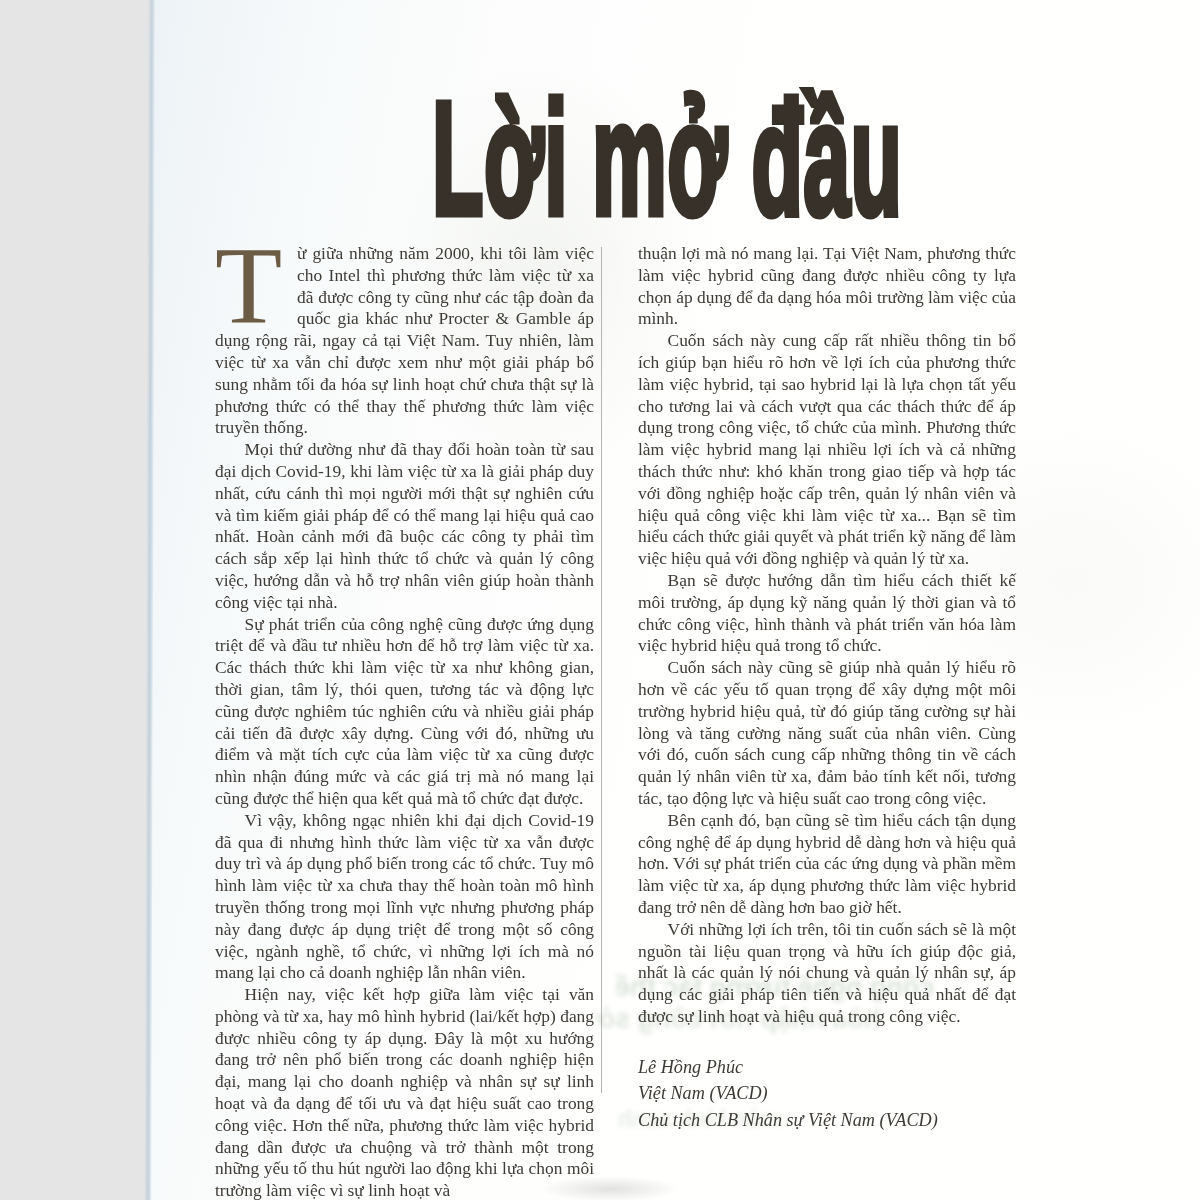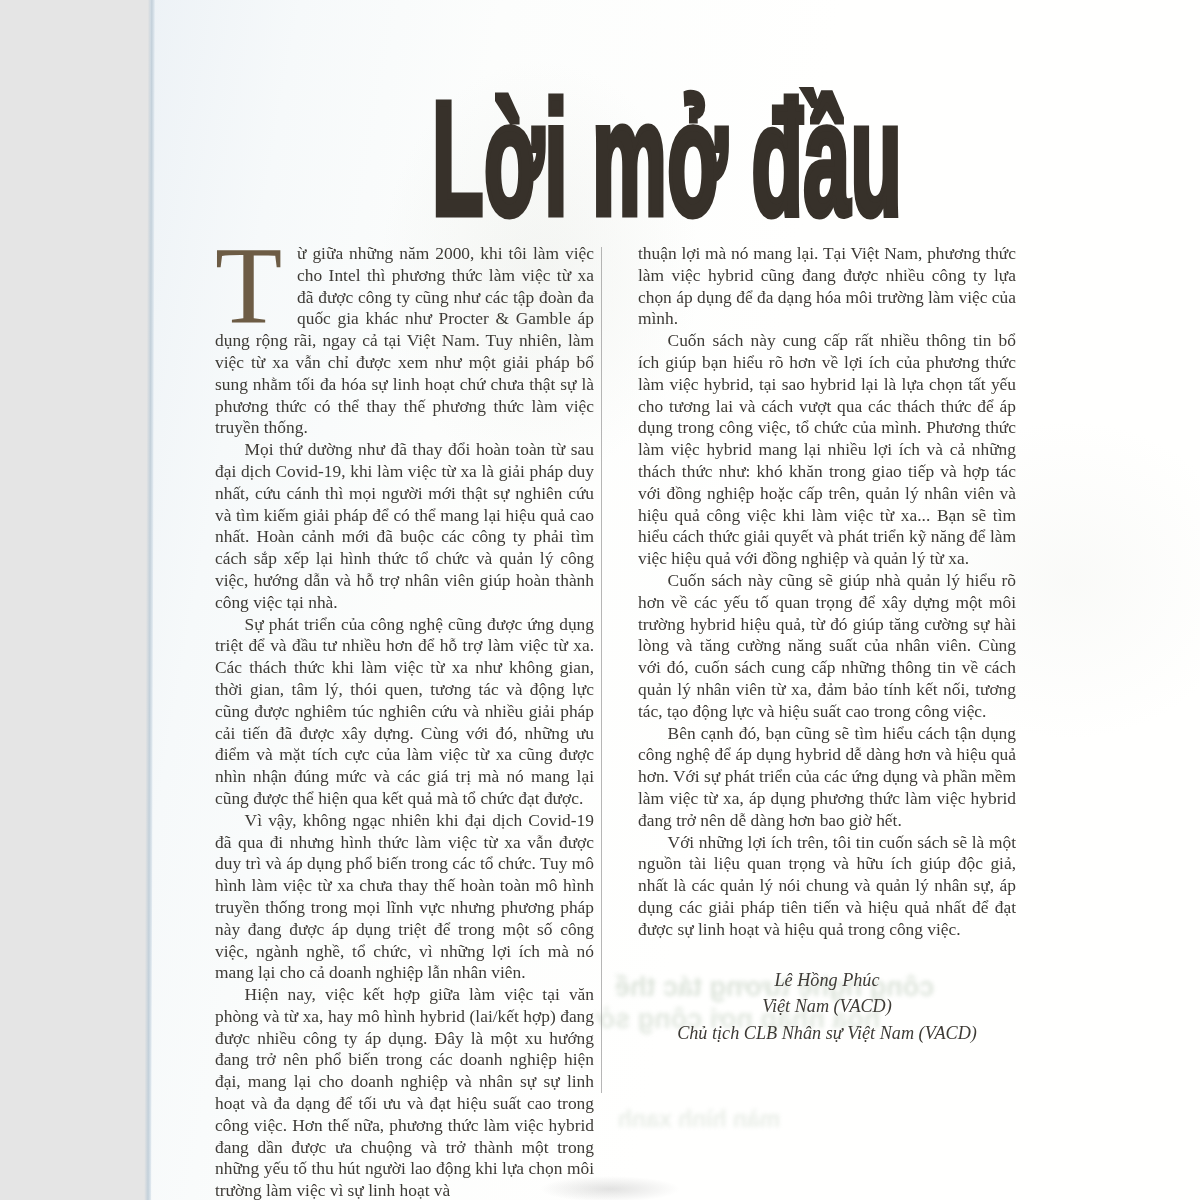--- a/index.html
+++ b/index.html
@@ -30,21 +30,21 @@
   .col p.indent { text-indent:1.7em; }
 
   .dropcap-box { float:left; width:82px; height:87px; }
   .dropcap { font-size:110px; line-height:80px; display:block; padding-top:3px;
              color:#6d5c45; font-family:"Liberation Serif","DejaVu Serif",serif; }
 
   .divider { position:absolute; left:601px; top:247px; width:1px; height:846px;
              background:#8f8f8f; opacity:.65; }
 
   
-  .signature { margin-top:26px; text-align:center; font-style:italic;
+  .signature { margin-top:26px; text-align:left; font-style:italic;
                font-size:18.2px; line-height:26.5px; color:#3e3b36; }
 
   
   .ghost { position:absolute; font-family:"Liberation Sans","DejaVu Sans",sans-serif;
            font-weight:bold; color:#b7c6b4; transform:scaleX(-1); white-space:nowrap;
            filter:blur(2px); pointer-events:none; }
   .ghost-1 { left:615px; top:972px;  font-size:27px; opacity:.48; }
   .ghost-2 { left:596px; top:1004px; font-size:27px; opacity:.42; }
   .ghost-3 { left:618px; top:1106px; font-size:23px; opacity:.30; }
 
@@ -87,20 +87,21 @@
     </p>
     <p class="indent">Mọi thứ dường như đã thay đổi hoàn toàn từ sau đại dịch Covid-19, khi làm việc từ xa là giải pháp duy nhất, cứu cánh thì mọi người mới thật sự nghiên cứu và tìm kiếm giải pháp để có thể mang lại hiệu quả cao nhất. Hoàn cảnh mới đã buộc các công ty phải tìm cách sắp xếp lại hình thức tổ chức và quản lý công việc, hướng dẫn và hỗ trợ nhân viên giúp hoàn thành công việc tại nhà.</p>
     <p class="indent">Sự phát triển của công nghệ cũng được ứng dụng triệt để và đầu tư nhiều hơn để hỗ trợ làm việc từ xa. Các thách thức khi làm việc từ xa như không gian, thời gian, tâm lý, thói quen, tương tác và động lực cũng được nghiêm túc nghiên cứu và nhiều giải pháp cải tiến đã được xây dựng. Cùng với đó, những ưu điểm và mặt tích cực của làm việc từ xa cũng được nhìn nhận đúng mức và các giá trị mà nó mang lại cũng được thể hiện qua kết quả mà tổ chức đạt được.</p>
     <p class="indent">Vì vậy, không ngạc nhiên khi đại dịch Covid-19 đã qua đi nhưng hình thức làm việc từ xa vẫn được duy trì và áp dụng phổ biến trong các tổ chức. Tuy mô hình làm việc từ xa chưa thay thế hoàn toàn mô hình truyền thống trong mọi lĩnh vực nhưng phương pháp này đang được áp dụng triệt để trong một số công việc, ngành nghề, tổ chức, vì những lợi ích mà nó mang lại cho cả doanh nghiệp lẫn nhân viên.</p>
     <p class="indent">Hiện nay, việc kết hợp giữa làm việc tại văn phòng và từ xa, hay mô hình hybrid (lai/kết hợp) đang được nhiều công ty áp dụng. Đây là một xu hướng đang trở nên phổ biến trong các doanh nghiệp hiện đại, mang lại cho doanh nghiệp và nhân sự sự linh hoạt và đa dạng để tối ưu và đạt hiệu suất cao trong công việc. Hơn thế nữa, phương thức làm việc hybrid đang dần được ưa chuộng và trở thành một trong những yếu tố thu hút người lao động khi lựa chọn môi trường làm việc vì sự linh hoạt và</p>
   </div>
 
   <div class="col col-right">
     <p>thuận lợi mà nó mang lại. Tại Việt Nam, phương thức làm việc hybrid cũng đang được nhiều công ty lựa chọn áp dụng để đa dạng hóa môi trường làm việc của mình.</p>
     <p class="indent">Cuốn sách này cung cấp rất nhiều thông tin bổ ích giúp bạn hiểu rõ hơn về lợi ích của phương thức làm việc hybrid, tại sao hybrid lại là lựa chọn tất yếu cho tương lai và cách vượt qua các thách thức để áp dụng trong công việc, tổ chức của mình. Phương thức làm việc hybrid mang lại nhiều lợi ích và cả những thách thức như: khó khăn trong giao tiếp và hợp tác với đồng nghiệp hoặc cấp trên, quản lý nhân viên và hiệu quả công việc khi làm việc từ xa... Bạn sẽ tìm hiểu cách thức giải quyết và phát triển kỹ năng để làm việc hiệu quả với đồng nghiệp và quản lý từ xa.</p>
+    <p class="indent">Bạn sẽ được hướng dẫn tìm hiểu cách thiết kế môi trường, áp dụng kỹ năng quản lý thời gian và tổ chức công việc, hình thành và phát triển văn hóa làm việc hybrid hiệu quả trong tổ chức.</p>
     <p class="indent">Cuốn sách này cũng sẽ giúp nhà quản lý hiểu rõ hơn về các yếu tố quan trọng để xây dựng một môi trường hybrid hiệu quả, từ đó giúp tăng cường sự hài lòng và tăng cường năng suất của nhân viên. Cùng với đó, cuốn sách cung cấp những thông tin về cách quản lý nhân viên từ xa, đảm bảo tính kết nối, tương tác, tạo động lực và hiệu suất cao trong công việc.</p>
     <p class="indent">Bên cạnh đó, bạn cũng sẽ tìm hiểu cách tận dụng công nghệ để áp dụng hybrid dễ dàng hơn và hiệu quả hơn. Với sự phát triển của các ứng dụng và phần mềm làm việc từ xa, áp dụng phương thức làm việc hybrid đang trở nên dễ dàng hơn bao giờ hết.</p>
     <p class="indent">Với những lợi ích trên, tôi tin cuốn sách sẽ là một nguồn tài liệu quan trọng và hữu ích giúp độc giả, nhất là các quản lý nói chung và quản lý nhân sự, áp dụng các giải pháp tiên tiến và hiệu quả nhất để đạt được sự linh hoạt và hiệu quả trong công việc.</p>
 
     <div class="signature">
       <div>Lê Hồng Phúc</div>
       <div>Việt Nam (VACD)</div>
       <div>Chủ tịch CLB Nhân sự Việt Nam (VACD)</div>
     </div>
   </div>

